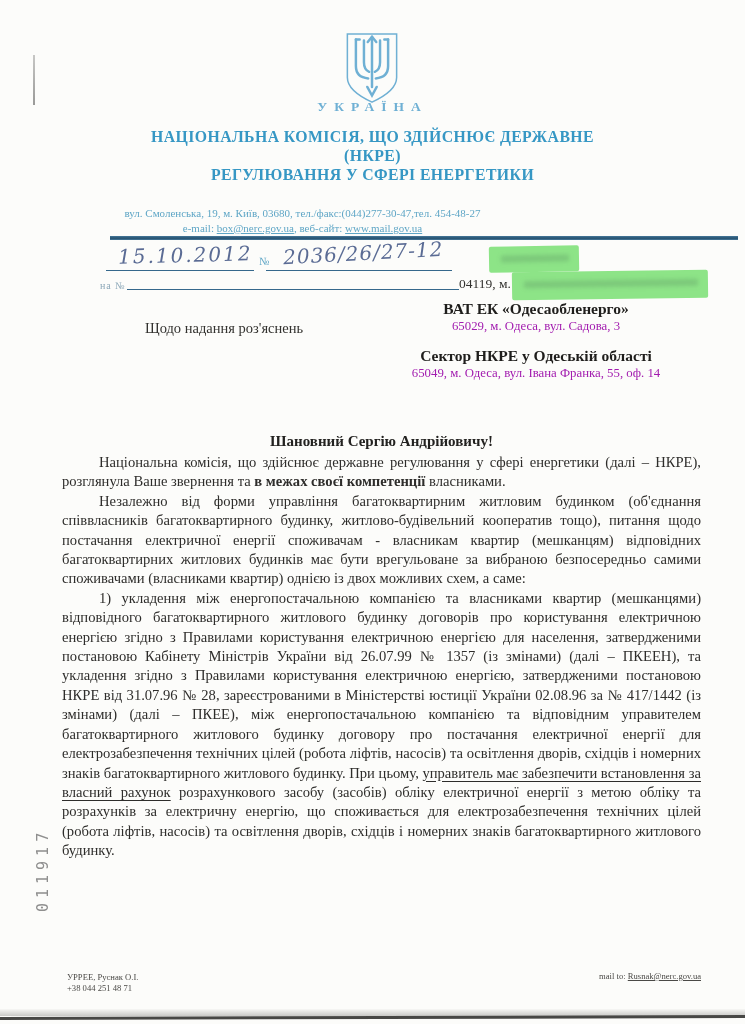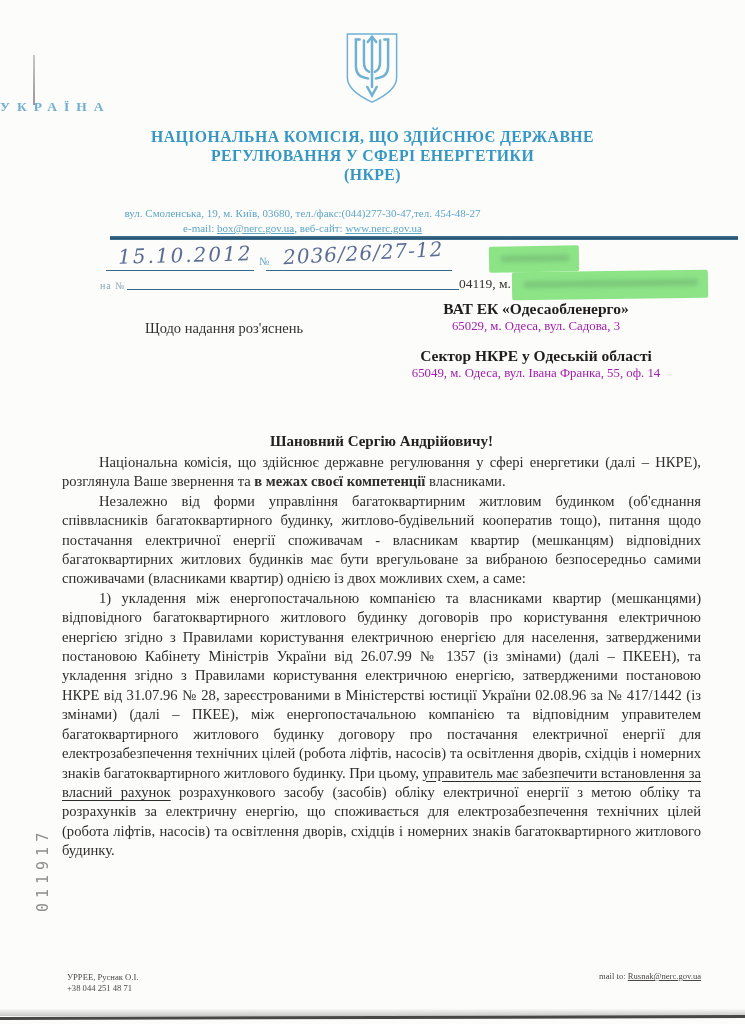--- a/index.html
+++ b/index.html
@@ -5,21 +5,21 @@
   html,body{margin:0;padding:0;background:#e9e9e7;}
   .page{
     position:relative;width:745px;height:1024px;margin:0 auto;
     background:#fcfcfa;overflow:hidden;
     font-family:"Liberation Serif","DejaVu Serif",serif;
     color:#2e2d2b;
   }
   
   .emblem{position:absolute;left:343px;top:32px;width:58px;height:72px;}
   .country{
-    position:absolute;left:0;top:99px;width:745px;
+    position:absolute;left:0;top:99px;width:745px;text-align:center;
     font-weight:bold;font-size:13.5px;letter-spacing:7px;color:#6fb0d4;
   }
   .orgname{
     position:absolute;left:60px;top:127px;width:625px;text-align:center;
     font-weight:bold;font-size:15.8px;line-height:19px;color:#3697c4;letter-spacing:.4px;
   }
   .contact{
     position:absolute;left:0;top:206px;width:605px;text-align:center;
     font-size:11px;line-height:15px;color:#5fa6c6;
   }
@@ -90,28 +90,28 @@
       <path d="M25 58 l5 9 l5 -9"></path>
       <path d="M30 5 l-4.5 5.5 M30 5 l4.5 5.5"></path>
       <path d="M13 8 h4 M47 8 h-4"></path>
     </g>
   </svg>
 
   <div class="country">УКРАЇНА</div>
 
   <div class="orgname">
     <div>НАЦІОНАЛЬНА КОМІСІЯ, ЩО ЗДІЙСНЮЄ ДЕРЖАВНЕ</div>
+    <div>(НКРЕ)</div>
     <div>РЕГУЛЮВАННЯ У СФЕРІ ЕНЕРГЕТИКИ</div>
-    <div>(НКРЕ)</div>
   </div>
 
   <div class="contact">
     <div>вул. Смоленська, 19,  м. Київ, 03680,  тел./факс:(044)277-30-47,тел. 454-48-27</div>
     <div>
-      <span>e-mail: </span><span class="u">box@nerc.gov.ua</span><span>,  веб-сайт: </span><span class="u">www.nerc.gov.ua</span>
+      <span>e-mail: </span><span class="u">box@nerc.gov.ua</span><span>,  веб-сайт: </span><span class="u">www.mail.gov.ua</span>
     </div>
   </div>
 
   <div class="rule-top"></div>
   <div class="hand hand-date">15.10.2012</div>
   <div class="lbl-no">№</div>
   <div class="hand hand-num">2036/26/27-12</div>
   <div class="line line-date"></div>
   <div class="line line-num"></div>
   <div class="lbl-nano">на №</div>

